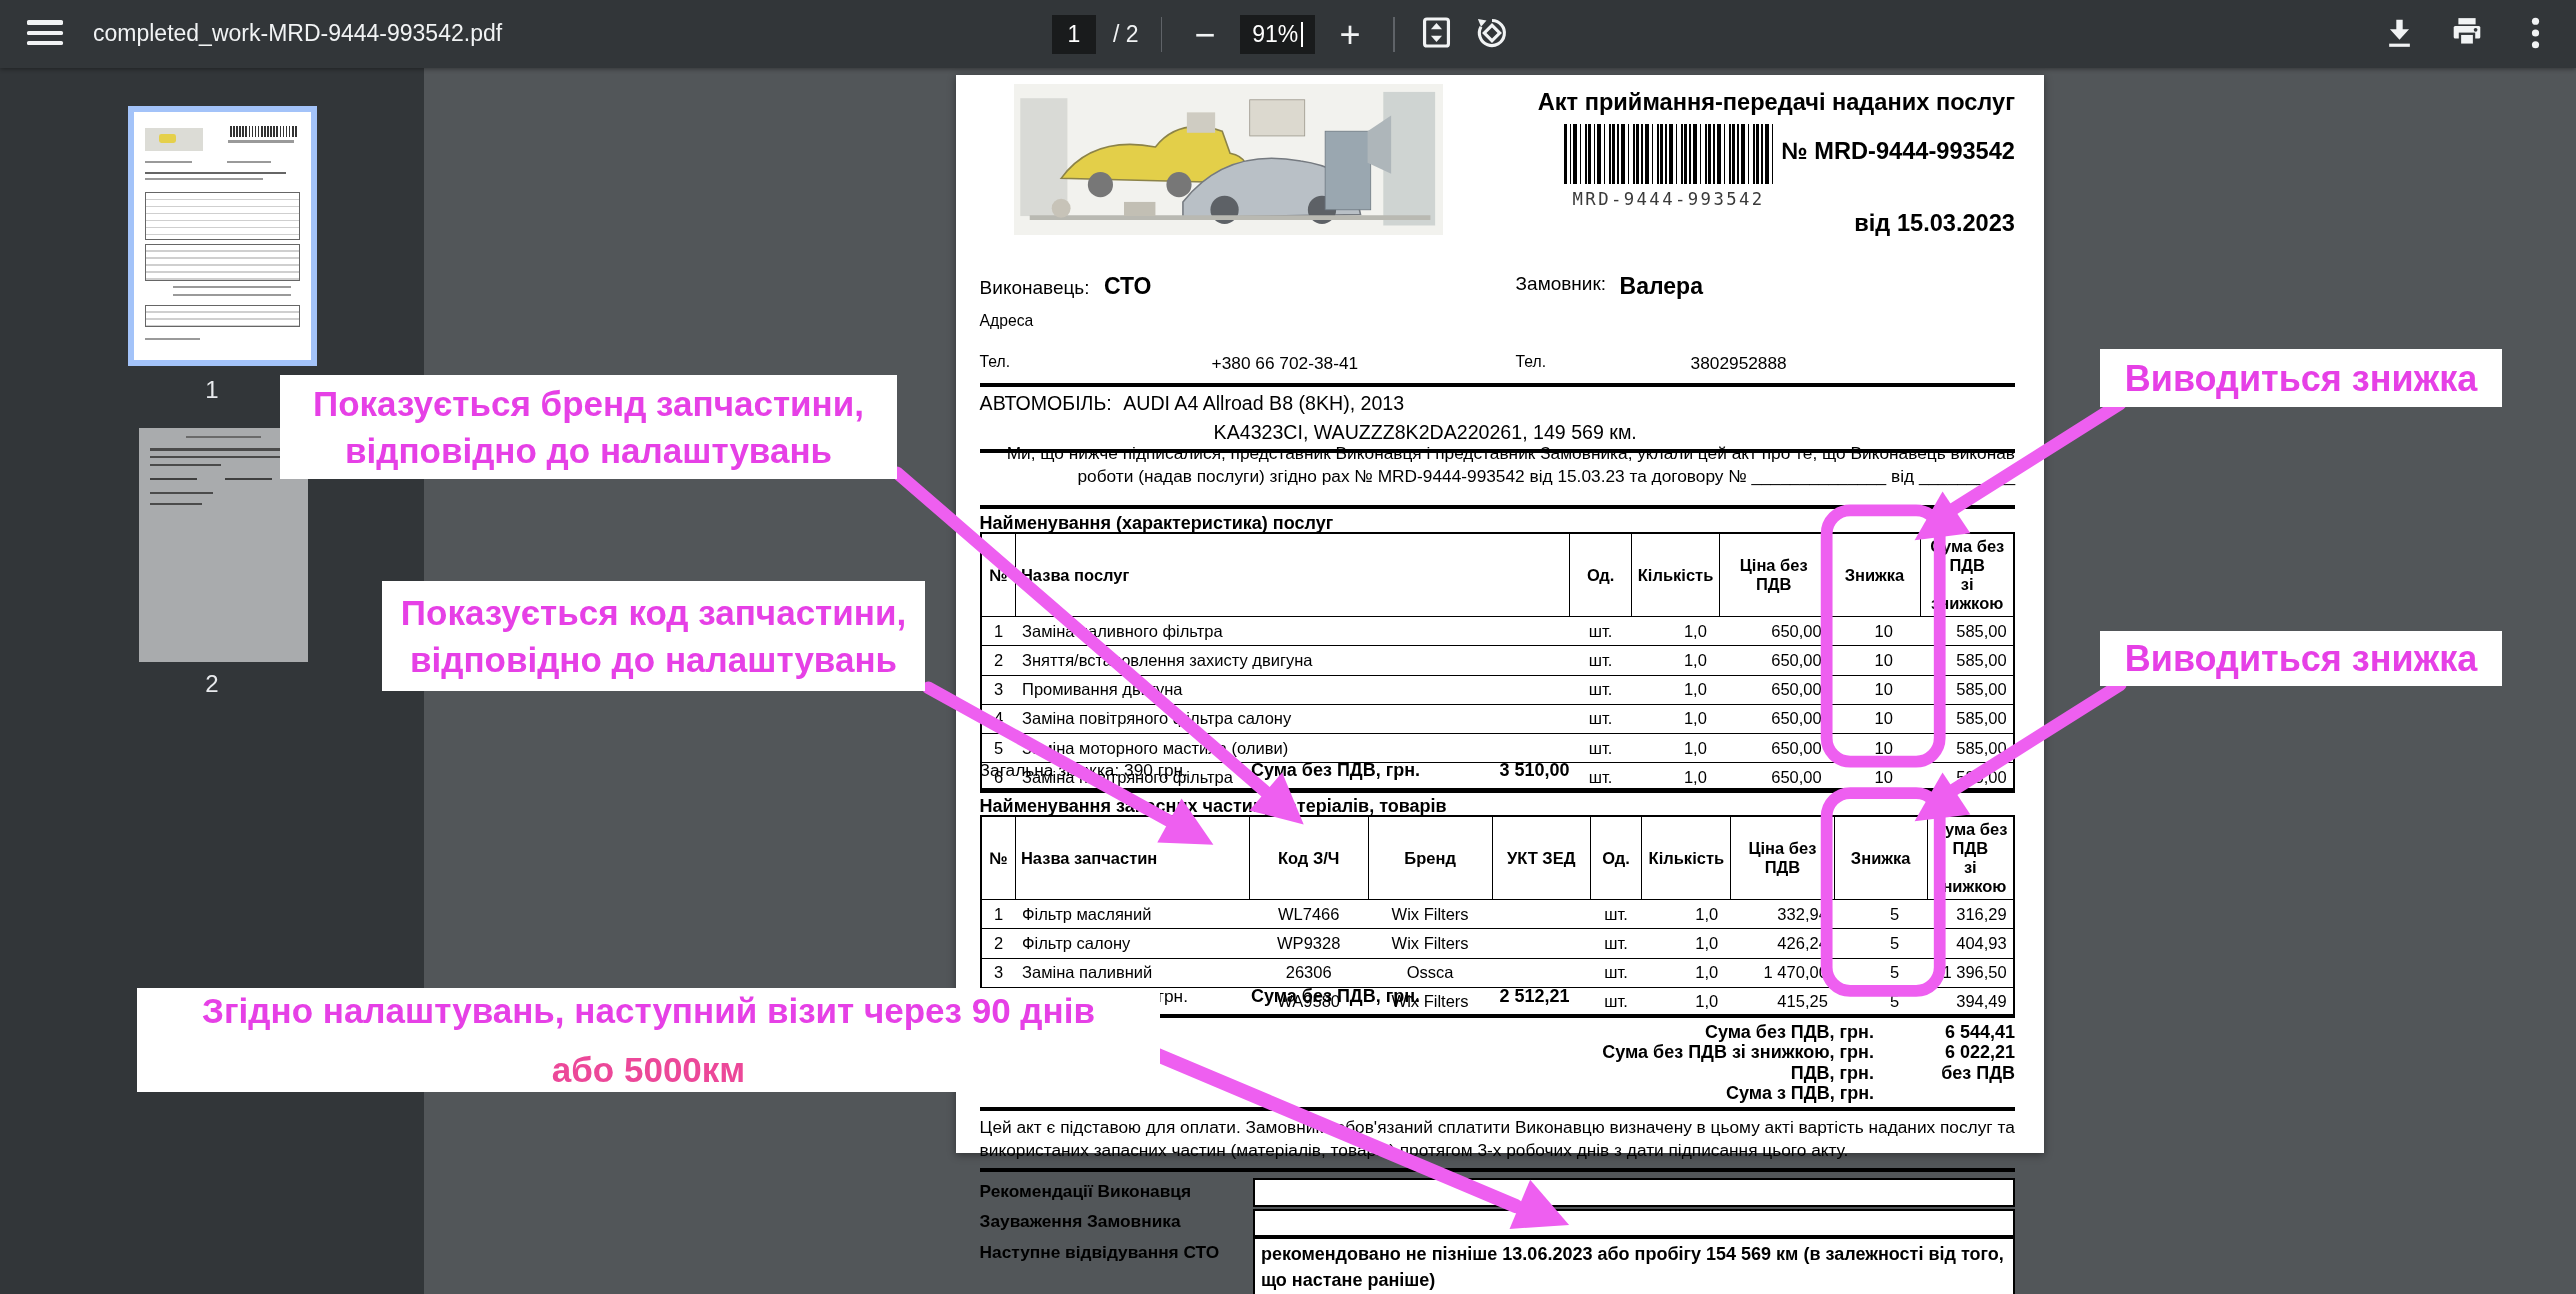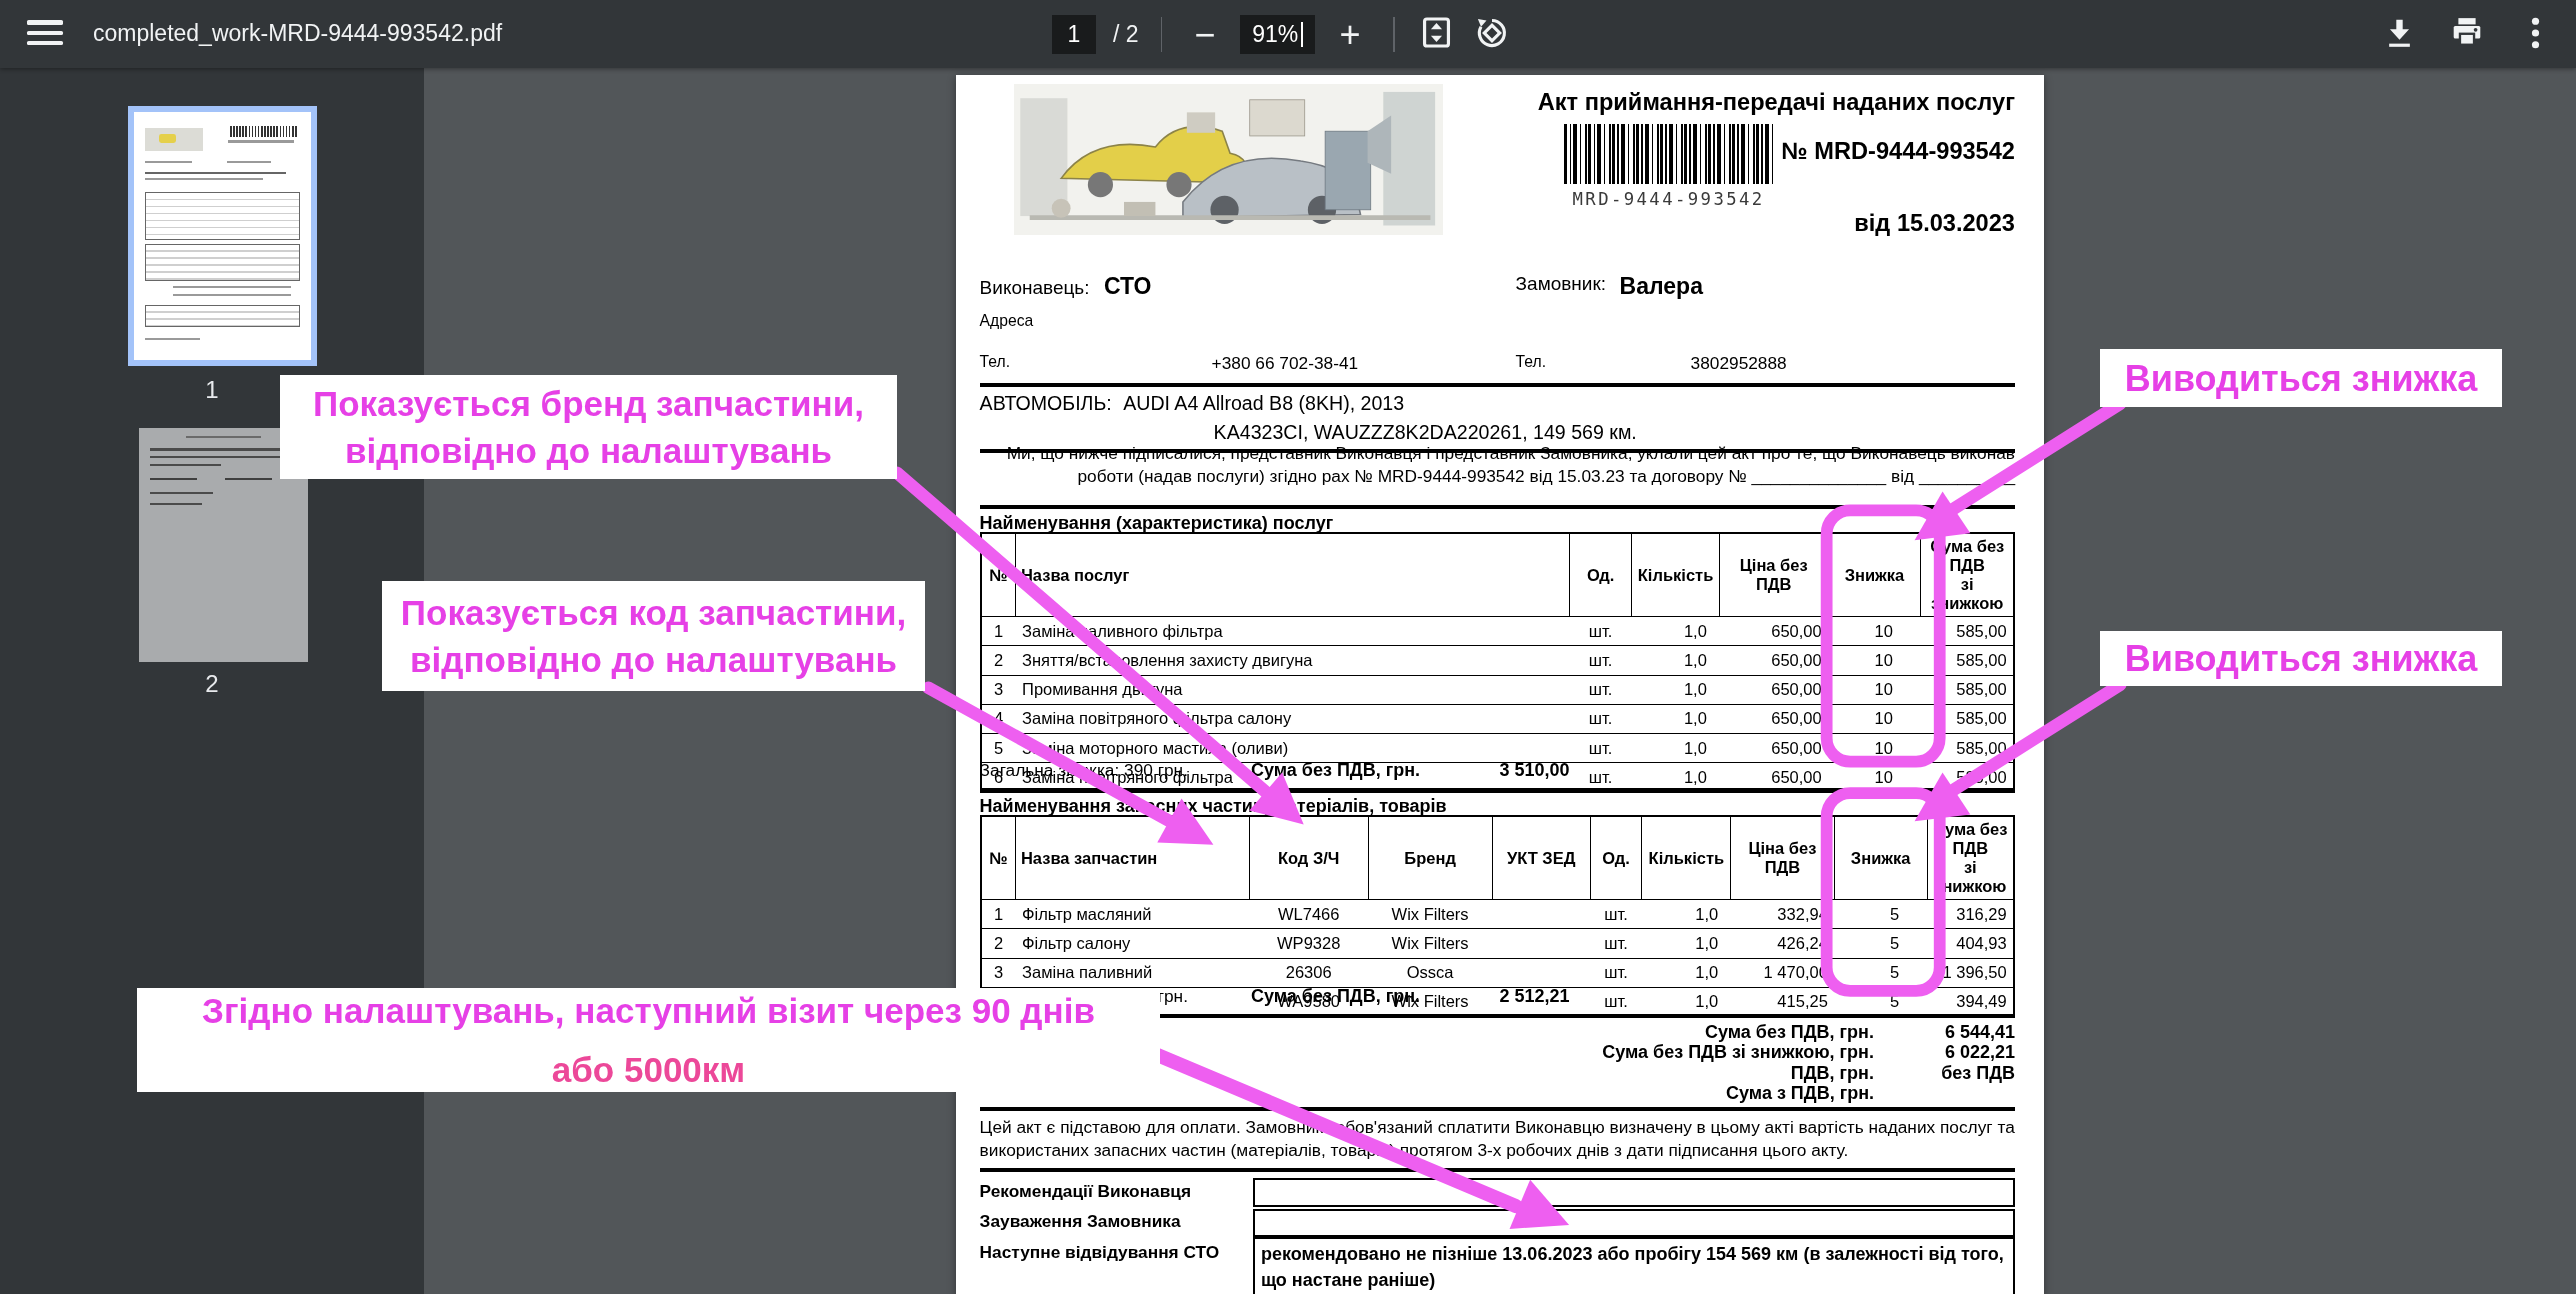--- a/index.html
+++ b/index.html
@@ -33,21 +33,21 @@
   .mini-pic i{position:absolute;left:14px;top:6.3px;width:17.3px;height:9.4px;background:#e5d04b;border-radius:2.4px;}
   .mini-bar{position:absolute;right:4.7px;top:6.3px;width:68px;height:11px;
             background:repeating-linear-gradient(90deg,#333 0 1.6px,#fff 1.6px 3.1px);}
   .mini-l{position:absolute;height:2.4px;background:#9a9a9a;}
   .mini-tbl{position:absolute;left:3.1px;right:3.1px;border:1.6px solid #666;
             background:repeating-linear-gradient(180deg,#fff 0 5.5px,#cfcfcf 5.5px 7px);}
   .thumb-label{position:absolute;width:100%;text-align:center;color:#e8eaed;font-size:24px;}
   .thumb2{position:absolute;left:139px;top:360px;width:169px;height:234px;background:#a9abad;cursor:pointer;}
   .t2-l{position:absolute;height:2.4px;background:#4a4a4a;}
   
-  .page{position:absolute;left:956px;top:75px;width:1088px;height:1219px;background:#fff;
+  .page{position:absolute;left:956px;top:75px;width:1088px;height:1078px;background:#fff;
         box-shadow:0 2.4px 7.9px rgba(0,0,0,.4);}
   .content{position:absolute;left:23.6px;right:29px;top:0;bottom:0;color:#000;}
   .abs{position:absolute;left:0;right:0;}
   .illus{position:absolute;left:34px;top:9.4px;width:429px;height:151px;background:#f3f3ef;overflow:hidden;}
   .titleblock{position:absolute;right:0;top:14px;width:597px;text-align:right;}
   .doc-title{font-size:23.6px;font-weight:bold;}
   .numrow{display:flex;justify-content:flex-end;align-items:flex-start;margin-top:7.9px;gap:7.9px;}
   .barcode-wrap{display:flex;flex-direction:column;align-items:center;}
   .barcode{width:210px;height:60px;background:repeating-linear-gradient(90deg,
      #000 0 3.1px,#fff 3.1px 5.5px,#000 5.5px 7px,#fff 7px 8.6px,#000 8.6px 13.4px,#fff 13.4px 15.7px,

